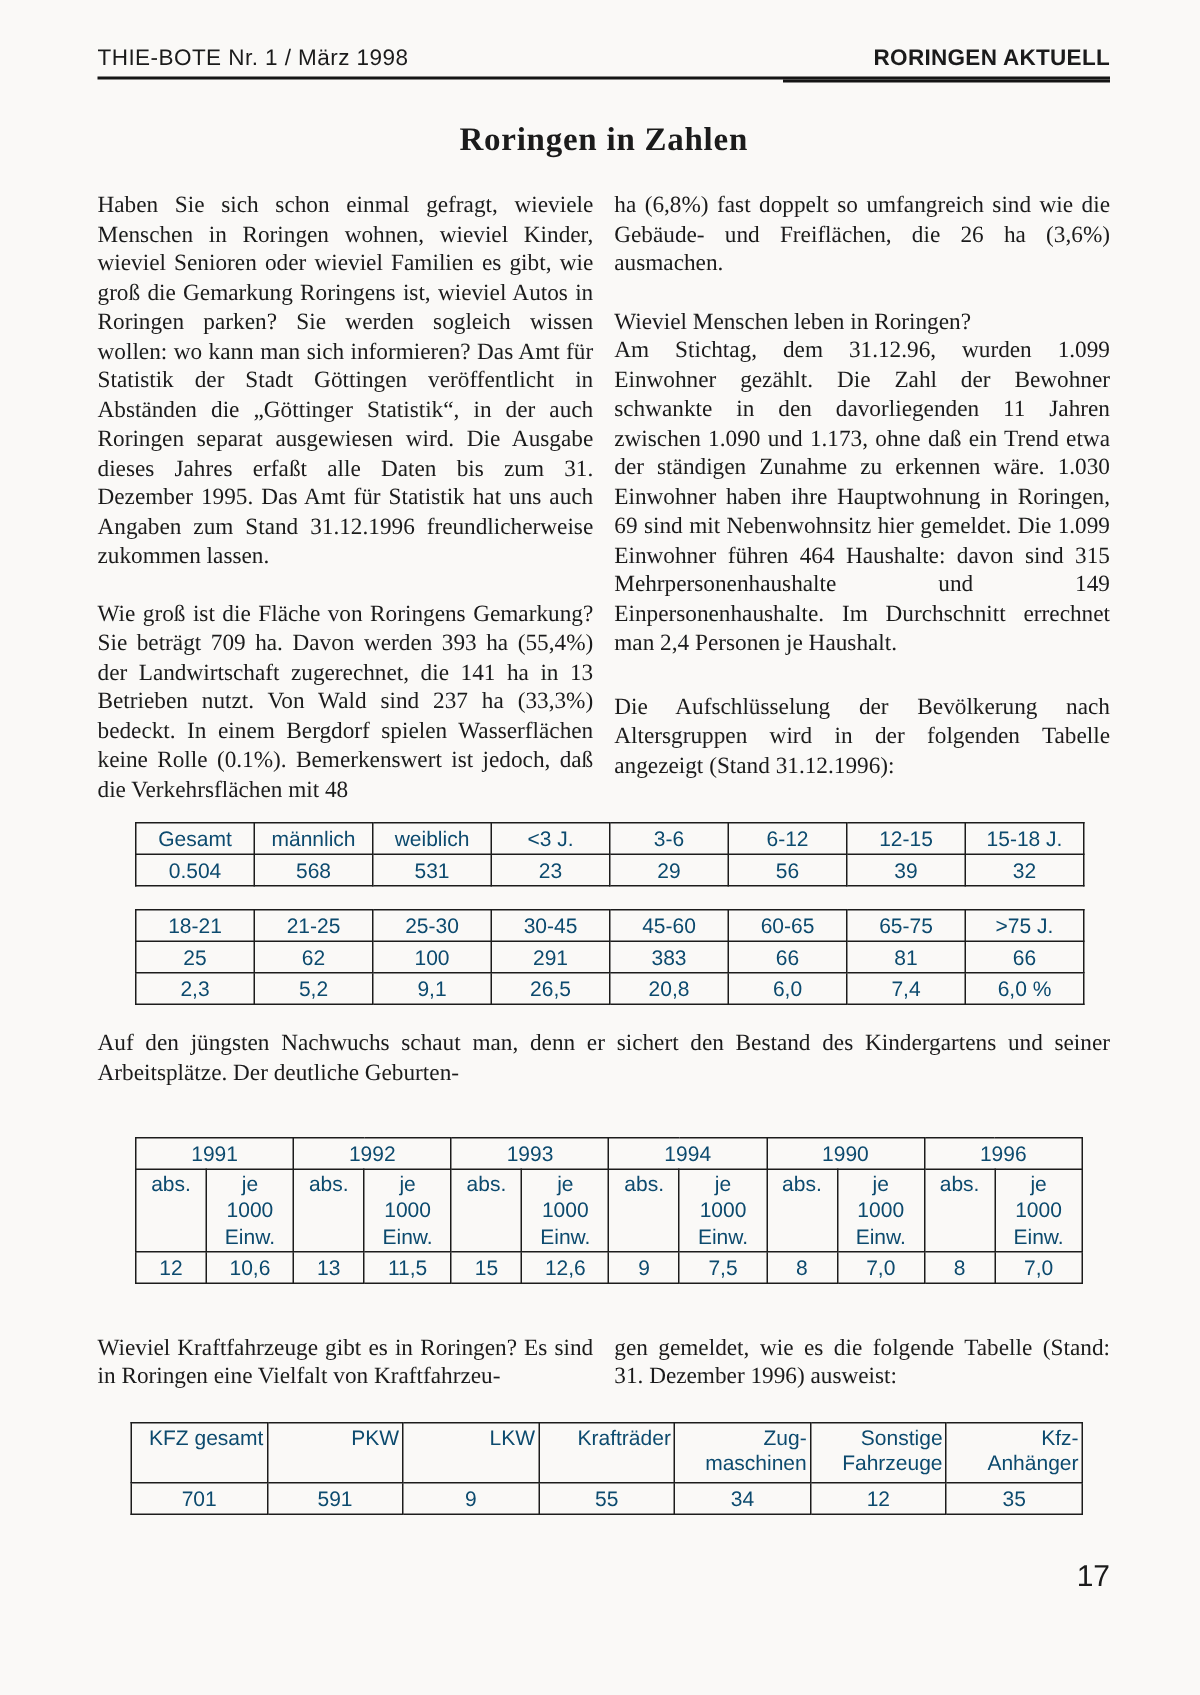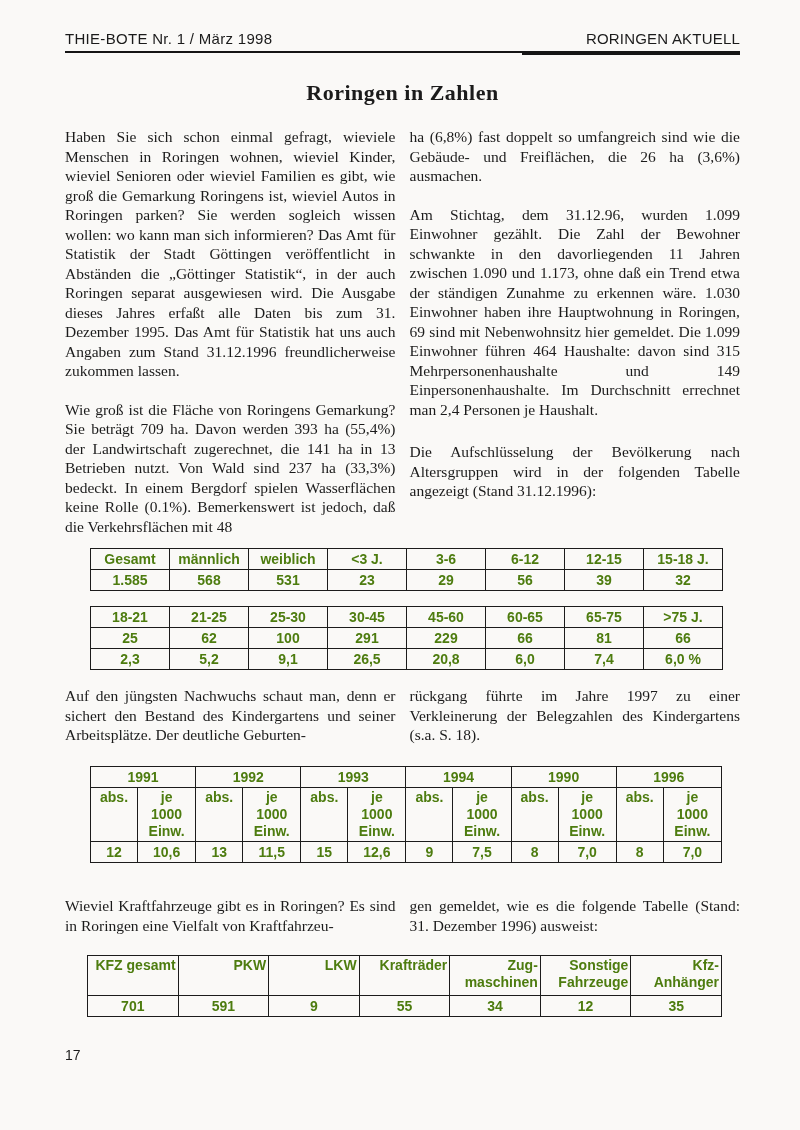--- a/index.html
+++ b/index.html
@@ -16,21 +16,21 @@
     overflow: hidden;
     position: relative;
   }
   
   .masthead {
     display: flex; justify-content: space-between; align-items: flex-end;
     font-family: "Liberation Sans", sans-serif;
     font-size: 15px;
   }
   .mast-left { letter-spacing: 0.3px; }
-  .mast-right { font-weight: 400; letter-spacing: 0.2px; }
+  .mast-right { font-weight: 700; letter-spacing: 0.2px; }
   .rule { margin-top: 4px; height: 2px; background: #151515; position: relative; }
   .rule::after {
     content: ""; position: absolute; right: 0; top: 2px;
     width: 218px; height: 2px; background: #151515;
   }
   
   h1 {
     margin: 27px 0 21px 0;
     text-align: center;
     font-size: 22px;
@@ -46,48 +46,47 @@
   .col { flex: 1 1 0; min-width: 0; }
   .cols p { margin: 0; }
   .mb  { margin-bottom: 19px !important; }
   .mb-lg { margin-bottom: 23px !important; }
   
   table {
     border-collapse: collapse;
     font-family: "Liberation Sans", sans-serif;
     font-size: 14px;
     table-layout: fixed;
-    color: #4d7c0f;
-    font-weight: bold;
+    color: #0c4a6e;
   }
   td {
     border: 1.5px solid #1c1c1c;
     text-align: center;
     vertical-align: middle;
     padding: 1px 2px;
     height: 21px;
     overflow: hidden;
   }
   .t-age { width: 632px; margin-left: 25px; }
   .t-age td { width: 79px; }
   .t-age1 { margin-top: 12px; margin-bottom: 15px; }
-  .t-births { width: 632px; margin-left: 25px; margin-top: 21px; }
+  .t-births { width: 632px; margin-left: 25px; margin-top: 33px; }
   .t-kfz { width: 635px; margin-left: 22px; margin-top: 20px; }
   .top { vertical-align: top; }
   .pre { white-space: pre-line; line-height: 1.22; }
   .sub-row td { height: 54px; }
   .kfz-head td { height: 40px; text-align: right; }
   .sect-gap { margin-top: 16px; }
   .sect-gap2 { margin-top: 33px; }
   
   .pageno {
     margin-top: 30px;
-    text-align: left;
+    text-align: right;
     font-family: "Liberation Sans", sans-serif;
-    font-size: 14px;
+    font-size: 20px;
   }
 </style>
 </head>
 <body>
 
 <div class="page">
 
   <div class="masthead">
     <span class="mast-left">THIE-BOTE Nr. 1 / März 1998</span>
     <span class="mast-right">RORINGEN AKTUELL</span>
@@ -96,39 +95,40 @@
 
   <h1>Roringen in Zahlen</h1>
 
   <div class="cols">
     <div class="col">
       <p class="mb">Haben Sie sich schon einmal gefragt, wieviele Menschen in Roringen wohnen, wieviel Kinder, wieviel Senioren oder wieviel Familien es gibt, wie groß die Gemarkung Roringens ist, wieviel Autos in Roringen parken? Sie werden sogleich wissen wollen: wo kann man sich informieren? Das Amt für Statistik der Stadt Göttingen veröffentlicht in Abständen die „Göttinger Statistik“, in der auch Roringen separat ausgewiesen wird. Die Ausgabe dieses Jahres erfaßt alle Daten bis zum 31. Dezember 1995. Das Amt für Statistik hat uns auch Angaben zum Stand 31.12.1996 freundlicherweise zukommen lassen.</p>
       <p>Wie groß ist die Fläche von Roringens Gemarkung? Sie beträgt 709 ha. Davon werden 393 ha (55,4%) der Landwirtschaft zugerechnet, die 141 ha in 13 Betrieben nutzt. Von Wald sind 237 ha (33,3%) bedeckt. In einem Bergdorf spielen Wasserflächen keine Rolle (0.1%). Bemerkenswert ist jedoch, daß die Verkehrsflächen mit 48</p>
     </div>
     <div class="col">
       <p class="mb">ha (6,8%) fast doppelt so umfangreich sind wie die Gebäude- und Freiflächen, die 26 ha (3,6%) ausmachen.</p>
+      <p>Wieviel Menschen leben in Roringen?</p>
       <p class="mb-lg">Am Stichtag, dem 31.12.96, wurden 1.099 Einwohner gezählt. Die Zahl der Bewohner schwankte in den davorliegenden 11 Jahren zwischen 1.090 und 1.173, ohne daß ein Trend etwa der ständigen Zunahme zu erkennen wäre. 1.030 Einwohner haben ihre Hauptwohnung in Roringen, 69 sind mit Nebenwohnsitz hier gemeldet. Die 1.099 Einwohner führen 464 Haushalte: davon sind 315 Mehrpersonenhaushalte und 149 Einpersonenhaushalte. Im Durchschnitt errechnet man 2,4 Personen je Haushalt.</p>
       <p>Die Aufschlüsselung der Bevölkerung nach Altersgruppen wird in der folgenden Tabelle angezeigt (Stand 31.12.1996):</p>
     </div>
   </div>
 
   <table class="t-age t-age1">
     <tbody>
         <tr>
       <td>Gesamt</td>
       <td>männlich</td>
       <td>weiblich</td>
       <td>&lt;3 J.</td>
       <td>3-6</td>
       <td>6-12</td>
       <td>12-15</td>
       <td>15-18 J.</td>
     </tr>
     <tr>
-      <td>1.585</td>
+      <td>0.504</td>
       <td>568</td>
       <td>531</td>
       <td>23</td>
       <td>29</td>
       <td>56</td>
       <td>39</td>
       <td>32</td>
     </tr>
   </tbody>
     </table>
@@ -143,44 +143,41 @@
       <td>45-60</td>
       <td>60-65</td>
       <td>65-75</td>
       <td>&gt;75 J.</td>
     </tr>
     <tr>
       <td>25</td>
       <td>62</td>
       <td>100</td>
       <td>291</td>
-      <td>229</td>
+      <td>383</td>
       <td>66</td>
       <td>81</td>
       <td>66</td>
     </tr>
     <tr>
       <td>2,3</td>
       <td>5,2</td>
       <td>9,1</td>
       <td>26,5</td>
       <td>20,8</td>
       <td>6,0</td>
       <td>7,4</td>
       <td>6,0 %</td>
     </tr>
   </tbody>
     </table>
 
   <div class="cols sect-gap">
     <div class="col">
       <p>Auf den jüngsten Nachwuchs schaut man, denn er sichert den Bestand des Kindergartens und seiner Arbeitsplätze. Der deutliche Geburten-</p>
-    </div>
-    <div class="col">
-      <p>rückgang führte im Jahre 1997 zu einer Verkleinerung der Belegzahlen des Kindergartens (s.a. S. 18).</p>
     </div>
   </div>
 
   <table class="t-births">
     <colgroup>
       <col style="width:47px">
         <col style="width:58px">
       <col style="width:47px">
         <col style="width:58px">
       <col style="width:47px">

